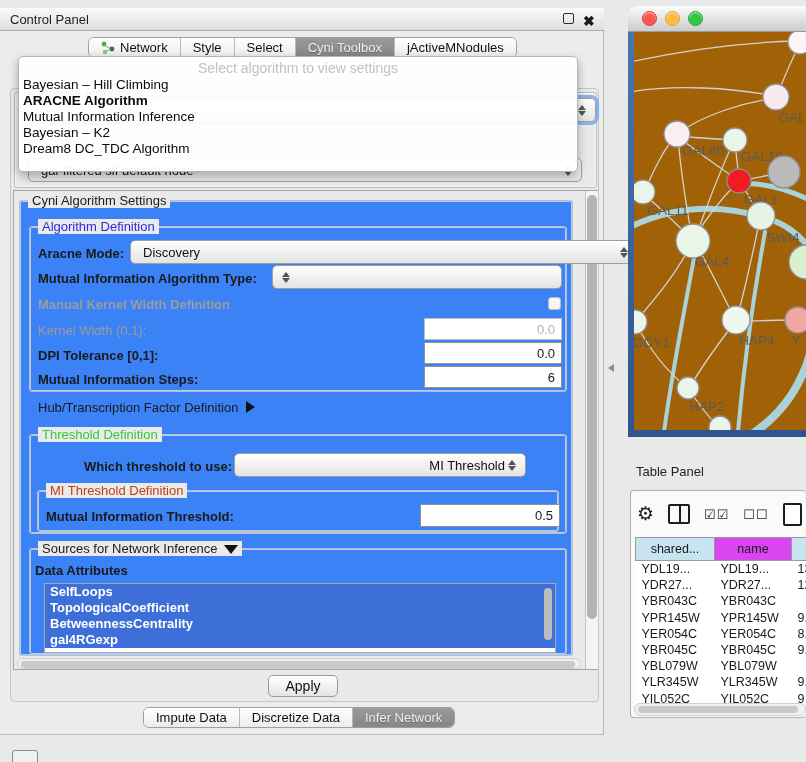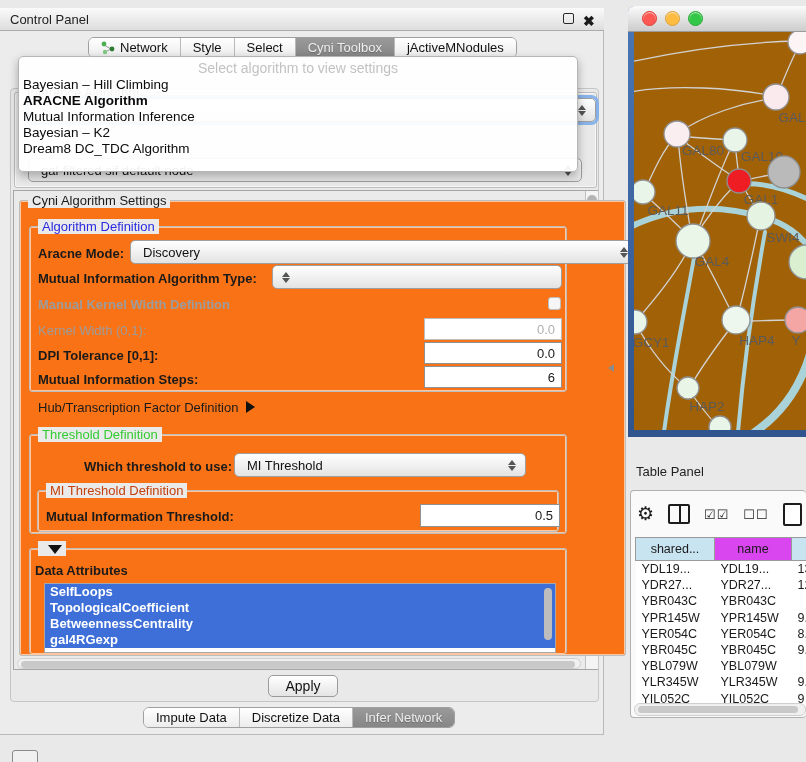--- a/index.html
+++ b/index.html
@@ -148,21 +148,21 @@
       <div class="dd-item">Mutual Information Inference</div>
       <div class="dd-item">Bayesian – K2</div>
       <div class="dd-item">Dream8 DC_TDC Algorithm</div>
     </div>
 </div>
 
 <div class="abs scrollpane"></div>
 <div class="abs vsb-track"></div>
 <div class="abs vsb-thumb"></div>
 
-<div class="abs groupbox" style="left:19px;top:200px;width:607px;height:456px;background:#f97316;">
+<div class="abs groupbox" style="left:19px;top:200px;width:554px;height:456px;background:#3b82f6;">
   <span class="gb-title" style="background:#eaeaea;">Cyni Algorithm Settings</span>
 </div>
 
 <div class="abs groupbox" style="left:29px;top:226px;width:538px;height:166px;">
   <span class="gb-title" style="background:#eaeaea;color:#2a2ae0;">Algorithm Definition</span>
 </div>
 <span class="abs lbl b" style="left:38px;top:246px;">Aracne Mode:</span>
 <div class="abs combo" style="left:130px;top:240px;width:508px;">
   <span class="ctext">Discovery</span>
   <span class="stepper">
@@ -193,38 +193,38 @@
 </div>
 
 <span class="abs lbl" style="left:38px;top:400px;">
   <span>Hub/Transcription Factor Definition</span><span class="tri-right"></span>
 </span>
 
 <div class="abs groupbox" style="left:29px;top:434px;width:538px;height:100px;">
   <span class="gb-title" style="background:#eaeaea;color:#33cc33;">Threshold Definition</span>
 </div>
 <span class="abs lbl b" style="left:84px;top:459px;">Which threshold to use:</span>
-<div class="abs combo" style="left:234px;top:453px;width:292px;">
+<div class="abs combo" style="left:234px;top:453px;width:292px;text-align:right;">
   <span class="ctext">MI Threshold</span>
   <span class="stepper">
       <span class="arr-up"></span>
       <span class="arr-dn"></span>
     </span>
 </div>
 <div class="abs groupbox" style="left:37px;top:490px;width:522px;height:42px;">
   <span class="gb-title" style="background:#eaeaea;color:#c2410c;">MI Threshold Definition</span>
 </div>
 <span class="abs lbl b" style="left:46px;top:509px;">Mutual Information Threshold:</span>
 <div class="abs field" style="left:420px;top:504px;width:140px;height:23px;">
   <span>0.5</span>
 </div>
 
 <div class="abs groupbox" style="left:29px;top:548px;width:538px;height:106px;border-bottom:none;">
   <span class="gb-title" style="background:#eaeaea;">
-    <span class="tri-down"></span>
+    <span>Sources for Network Inference</span><span class="tri-down"></span>
   </span>
 </div>
 <span class="abs lbl b" style="left:35px;top:563px;">Data Attributes</span>
 <div class="abs listbox" style="left:44px;top:583px;width:512px;height:70px;">
   <div>
 
   <div class="list-item" style="font-weight: bold;">SelfLoops</div>
       <div class="list-item" style="font-weight: bold;">TopologicalCoefficient</div>
       <div class="list-item" style="font-weight: bold;">BetweennessCentrality</div>
       <div class="list-item" style="font-weight: bold;">gal4RGexp</div>

